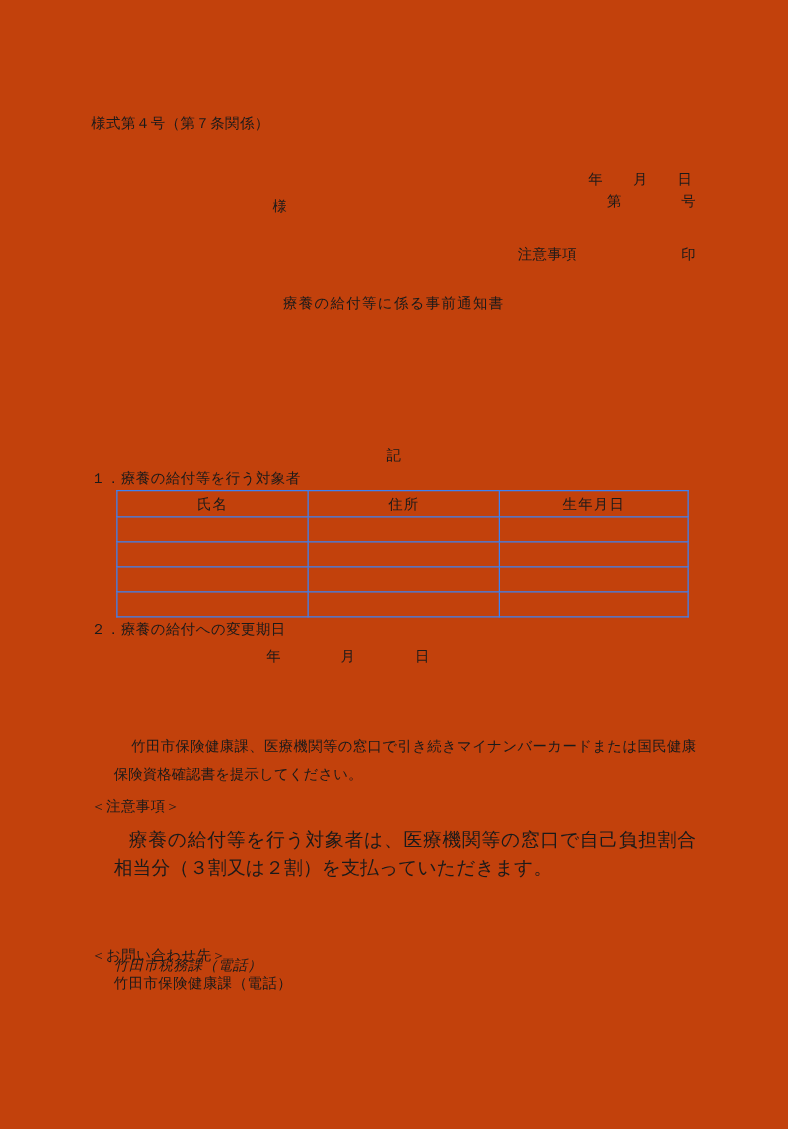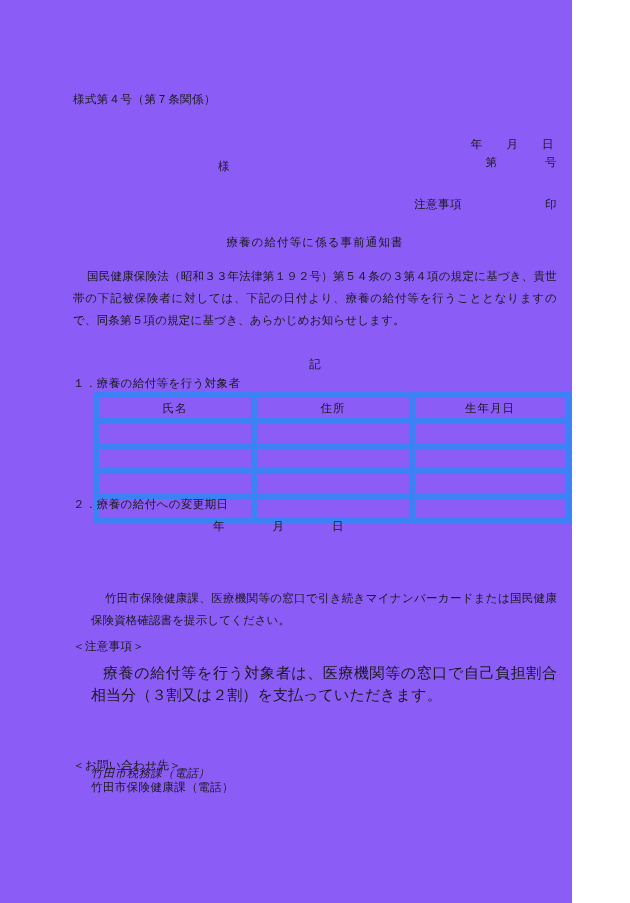--- a/index.html
+++ b/index.html
@@ -7,23 +7,23 @@
     margin: 0;
     padding: 0;
     background: #ffffff;
   }
   body {
     font-family: "Liberation Serif", "DejaVu Serif", serif;
     color: #1a1a1a;
   }
   .page {
     position: relative;
-    width: 572px;
+    width: 630px;
     height: 903px;
-    background: #8b5cf6;
+    background: #c2410c;
     overflow: hidden;
     box-sizing: border-box;
   }
   .doc {
     position: absolute;
     left: 73px;
     top: 0;
     width: 484px;
     height: 903px;
   }
@@ -123,21 +123,21 @@
   .people-table {
     position: absolute;
     top: 392px;
     left: 20px;
     width: 454px;
     border-collapse: collapse;
     table-layout: fixed;
   }
   .people-table td,
   .people-table th {
-    border: 6px solid #3b82f6;
+    border: 1px solid #3b82f6;
     height: 19px;
     font-size: 11.5px;
     font-weight: normal;
     text-align: center;
     padding: 0;
     letter-spacing: 1px;
   }
   .people-table th { height: 20px; }
   .col-name { width: 152px; }
   .col-addr { width: 152px; }
@@ -174,21 +174,20 @@
     <div class="abs line doc-number">第　　　　号</div>
 
     <div class="abs line doc-date">年　　月　　日</div>
 
     <div class="abs line addressee">様</div>
 
     <div class="abs line issuer">注意事項　　　　　　　印</div>
 
     <div class="abs doc-title">療養の給付等に係る事前通知書</div>
 
-    <div class="intro">国民健康保険法（昭和３３年法律第１９２号）第５４条の３第４項の規定に基づき、貴世帯の下記被保険者に対しては、下記の日付より、療養の給付等を行うこととなりますので、同条第５項の規定に基づき、あらかじめお知らせします。</div>
 
     <div class="abs ki">記</div>
 
     <div class="abs line sec-head sec1-head">１．療養の給付等を行う対象者</div>
 
     <table class="people-table">
       <thead>
         <tr>
           <th class="col-name">氏名</th>
           <th class="col-addr">住所</th>

